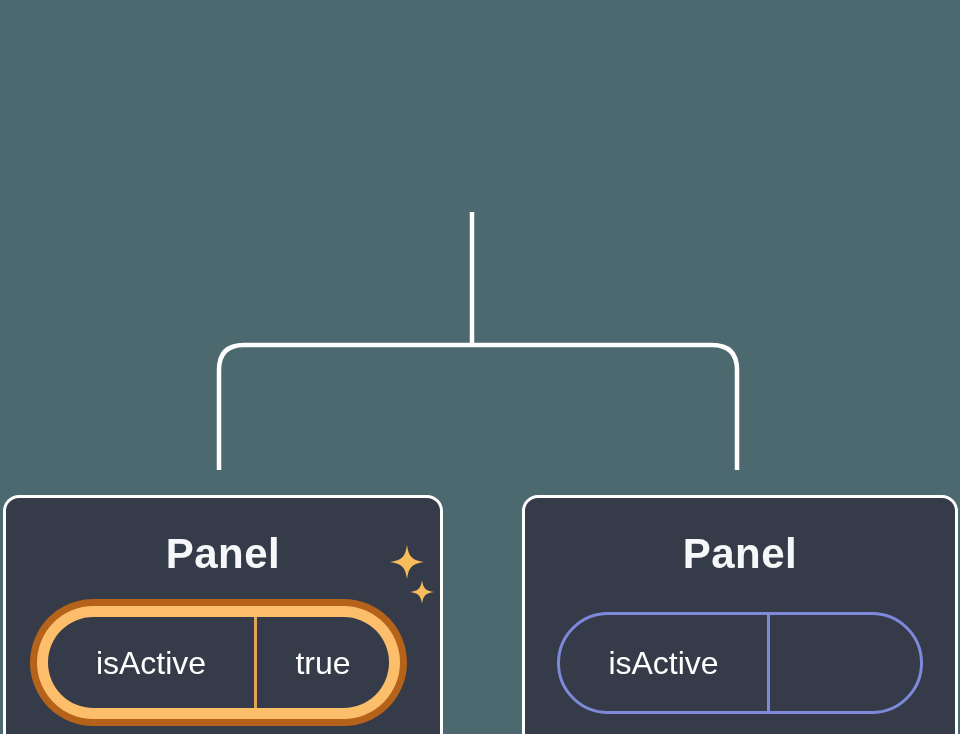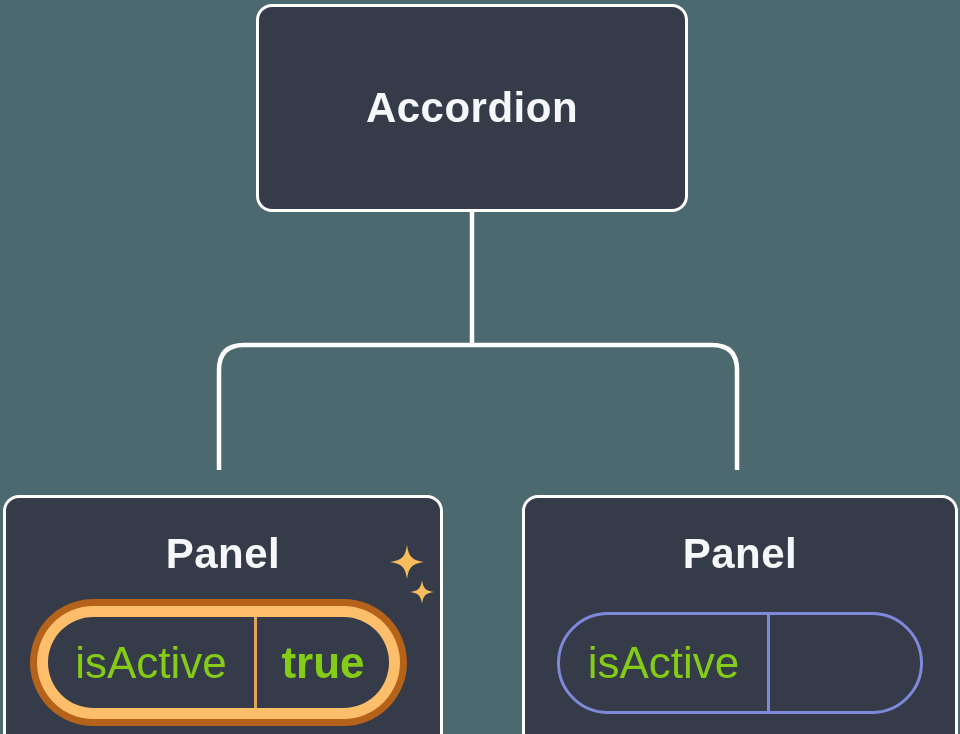--- a/index.html
+++ b/index.html
@@ -89,25 +89,25 @@
     background: #353B48;
     border-radius: 999px;
     height: 100%;
     width: 100%;
     overflow: hidden;
   }
   .cell {
     display: flex;
     align-items: center;
     justify-content: center;
-    color: #84cc16;
-    font-size: 44px;
+    color: #ffffff;
+    font-size: 32px;
     line-height: 1;
   }
-  .cell-bold { font-weight: 700; }
+  .cell-bold { font-weight: 400; }
   .pill-active .cell-name  { width: 206px; }
   .pill-active .cell-value { flex: 1; }
   .divider-amber {
     width: 3px;
     background: #DFA55C;
   }
   
   .pill-inactive {
     position: absolute;
     left: 32px;
@@ -132,23 +132,20 @@
 </head>
 <body>
 
 <div class="stage">
 
   <svg class="connectors" width="960" height="734" viewBox="0 0 960 734">
     <path d="M472 212 L472 345" stroke="#FFFFFF" stroke-width="4.5" fill="none"></path>
     <path d="M219 470 L219 370 Q219 345 244 345 L712 345 Q737 345 737 370 L737 470" stroke="#FFFFFF" stroke-width="4.5" fill="none"></path>
   </svg>
 
-  <div class="node root-node">
-    <span class="root-label">Accordion</span>
-  </div>
 
   <div class="node panel-node panel-left">
     <div class="panel-title">Panel</div>
     <div class="glow-outer">
       <div class="glow-inner">
         <div class="pill pill-active">
           <span class="cell cell-name">isActive</span>
           <span class="divider-amber"></span>
           <span class="cell cell-value cell-bold">true</span>
         </div>

